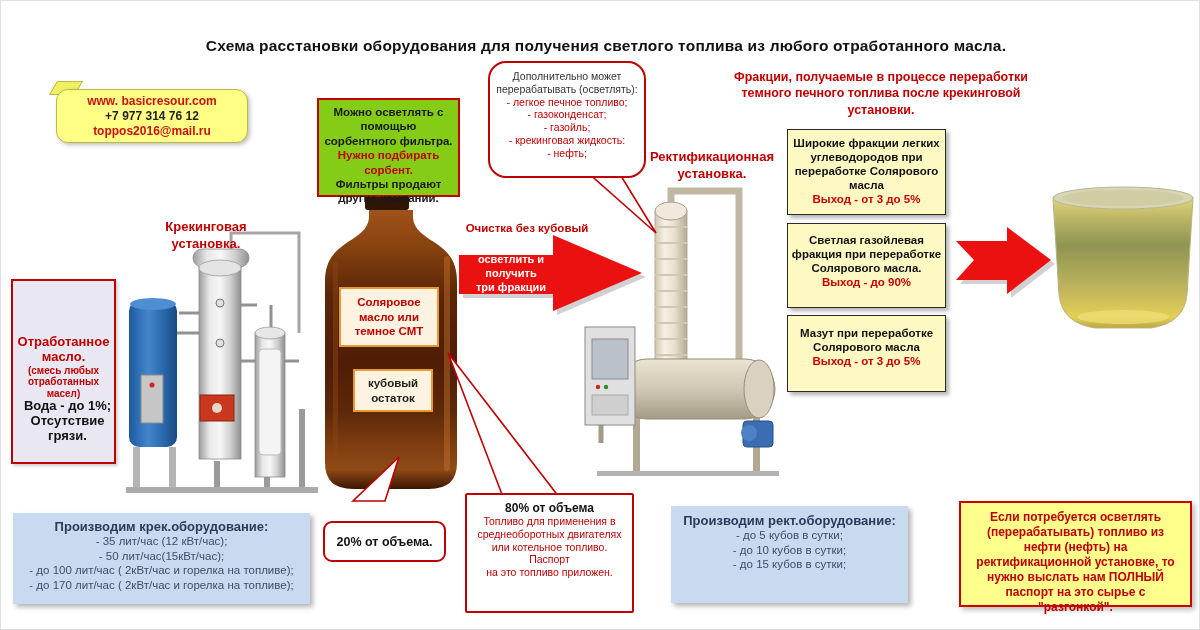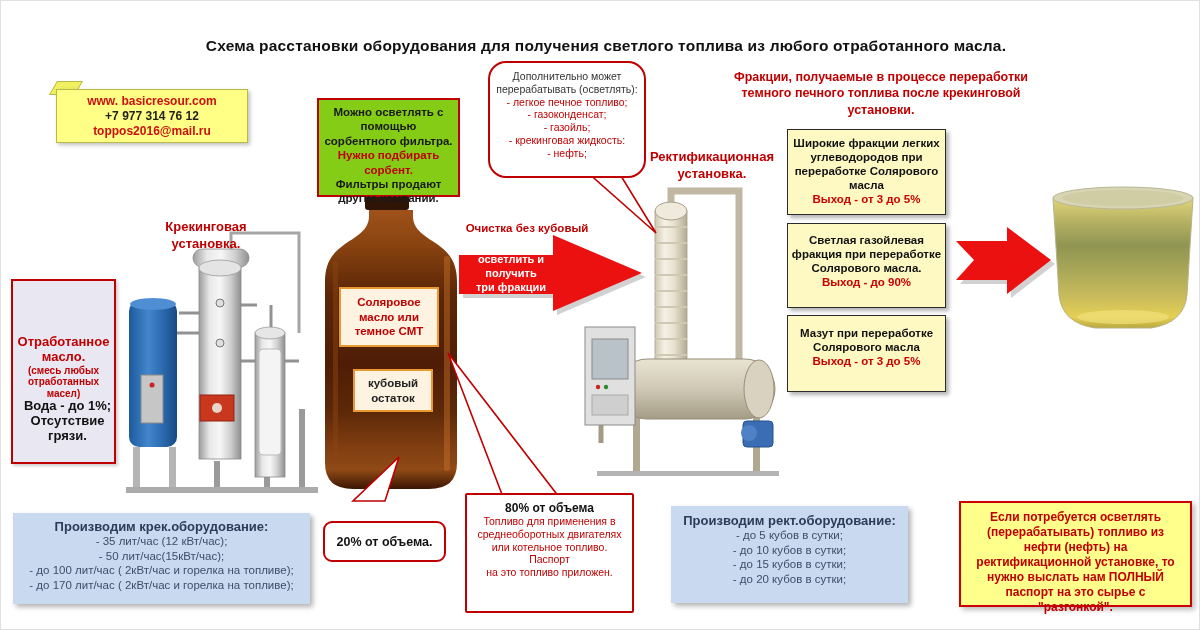--- a/index.html
+++ b/index.html
@@ -5,21 +5,21 @@
   html,body{margin:0;padding:0;background:#fff;}
   #canvas{
     position:relative;width:1200px;height:630px;background:#ffffff;
     font-family:"Liberation Sans",sans-serif;overflow:hidden;box-sizing:border-box;
     border:1px solid #e0e0e0;
   }
   .abs{position:absolute;box-sizing:border-box;}
   .pre{white-space:pre-line;}
   #page-title{left:30px;top:36px;width:1150px;text-align:center;font-size:15.5px;font-weight:bold;color:#111;letter-spacing:.2px;}
   
-  #sticky{left:55px;top:88px;width:192px;height:54px;background:#ffff85;border:1px solid #b9b94a;border-radius:0;
+  #sticky{left:55px;top:88px;width:192px;height:54px;background:#ffff85;border:1px solid #b9b94a;border-radius:12px;
     text-align:center;font-size:12px;font-weight:bold;padding-top:4px;line-height:1.25;box-shadow:2px 2px 4px rgba(0,0,0,.25);}
   #sticky .red{color:#cc1111;}
   #sticky .blk{color:#222;}
   #sticky-fold{left:52px;top:80px;width:26px;height:14px;background:#f0f060;border:1px solid #b9b94a;transform:skewX(-30deg);}
   
   #sorbent{left:316px;top:97px;width:143px;height:99px;background:#84cc16;border:2px solid #c00000;
     text-align:center;font-size:11.5px;font-weight:bold;line-height:1.25;padding:5px 4px;color:#1a1a1a;}
   #sorbent .warn{color:#c00000;}
   
   #bubble-top{left:487px;top:60px;width:158px;height:117px;background:#fff;border:2px solid #c00000;border-radius:18px;
@@ -276,18 +276,17 @@
     <div class="it">- 50 лит/час(15кВт/час);</div>
     <div class="it">- до 100 лит/час ( 2кВт/час и горелка на топливе);</div>
     <div class="it">- до 170 лит/час ( 2кВт/час и горелка на топливе);</div>
   </div>
 
   <div class="abs blue-box" id="rekt-box">
     <div class="hdr">Производим рект.оборудование:</div>
     <div class="it">- до 5 кубов в сутки;</div>
     <div class="it">- до 10 кубов в сутки;</div>
     <div class="it">- до 15 кубов в сутки;</div>
-    <div class="it">- до  20 кубов в сутки;</div>
   </div>
 
   <div class="abs" id="petro-note">Если потребуется осветлять (перерабатывать) топливо из нефти (нефть) на ректификационной установке, то нужно выслать нам ПОЛНЫЙ паспорт на это сырье с "разгонкой".</div>
 
 </div>
 
 </body></html>

